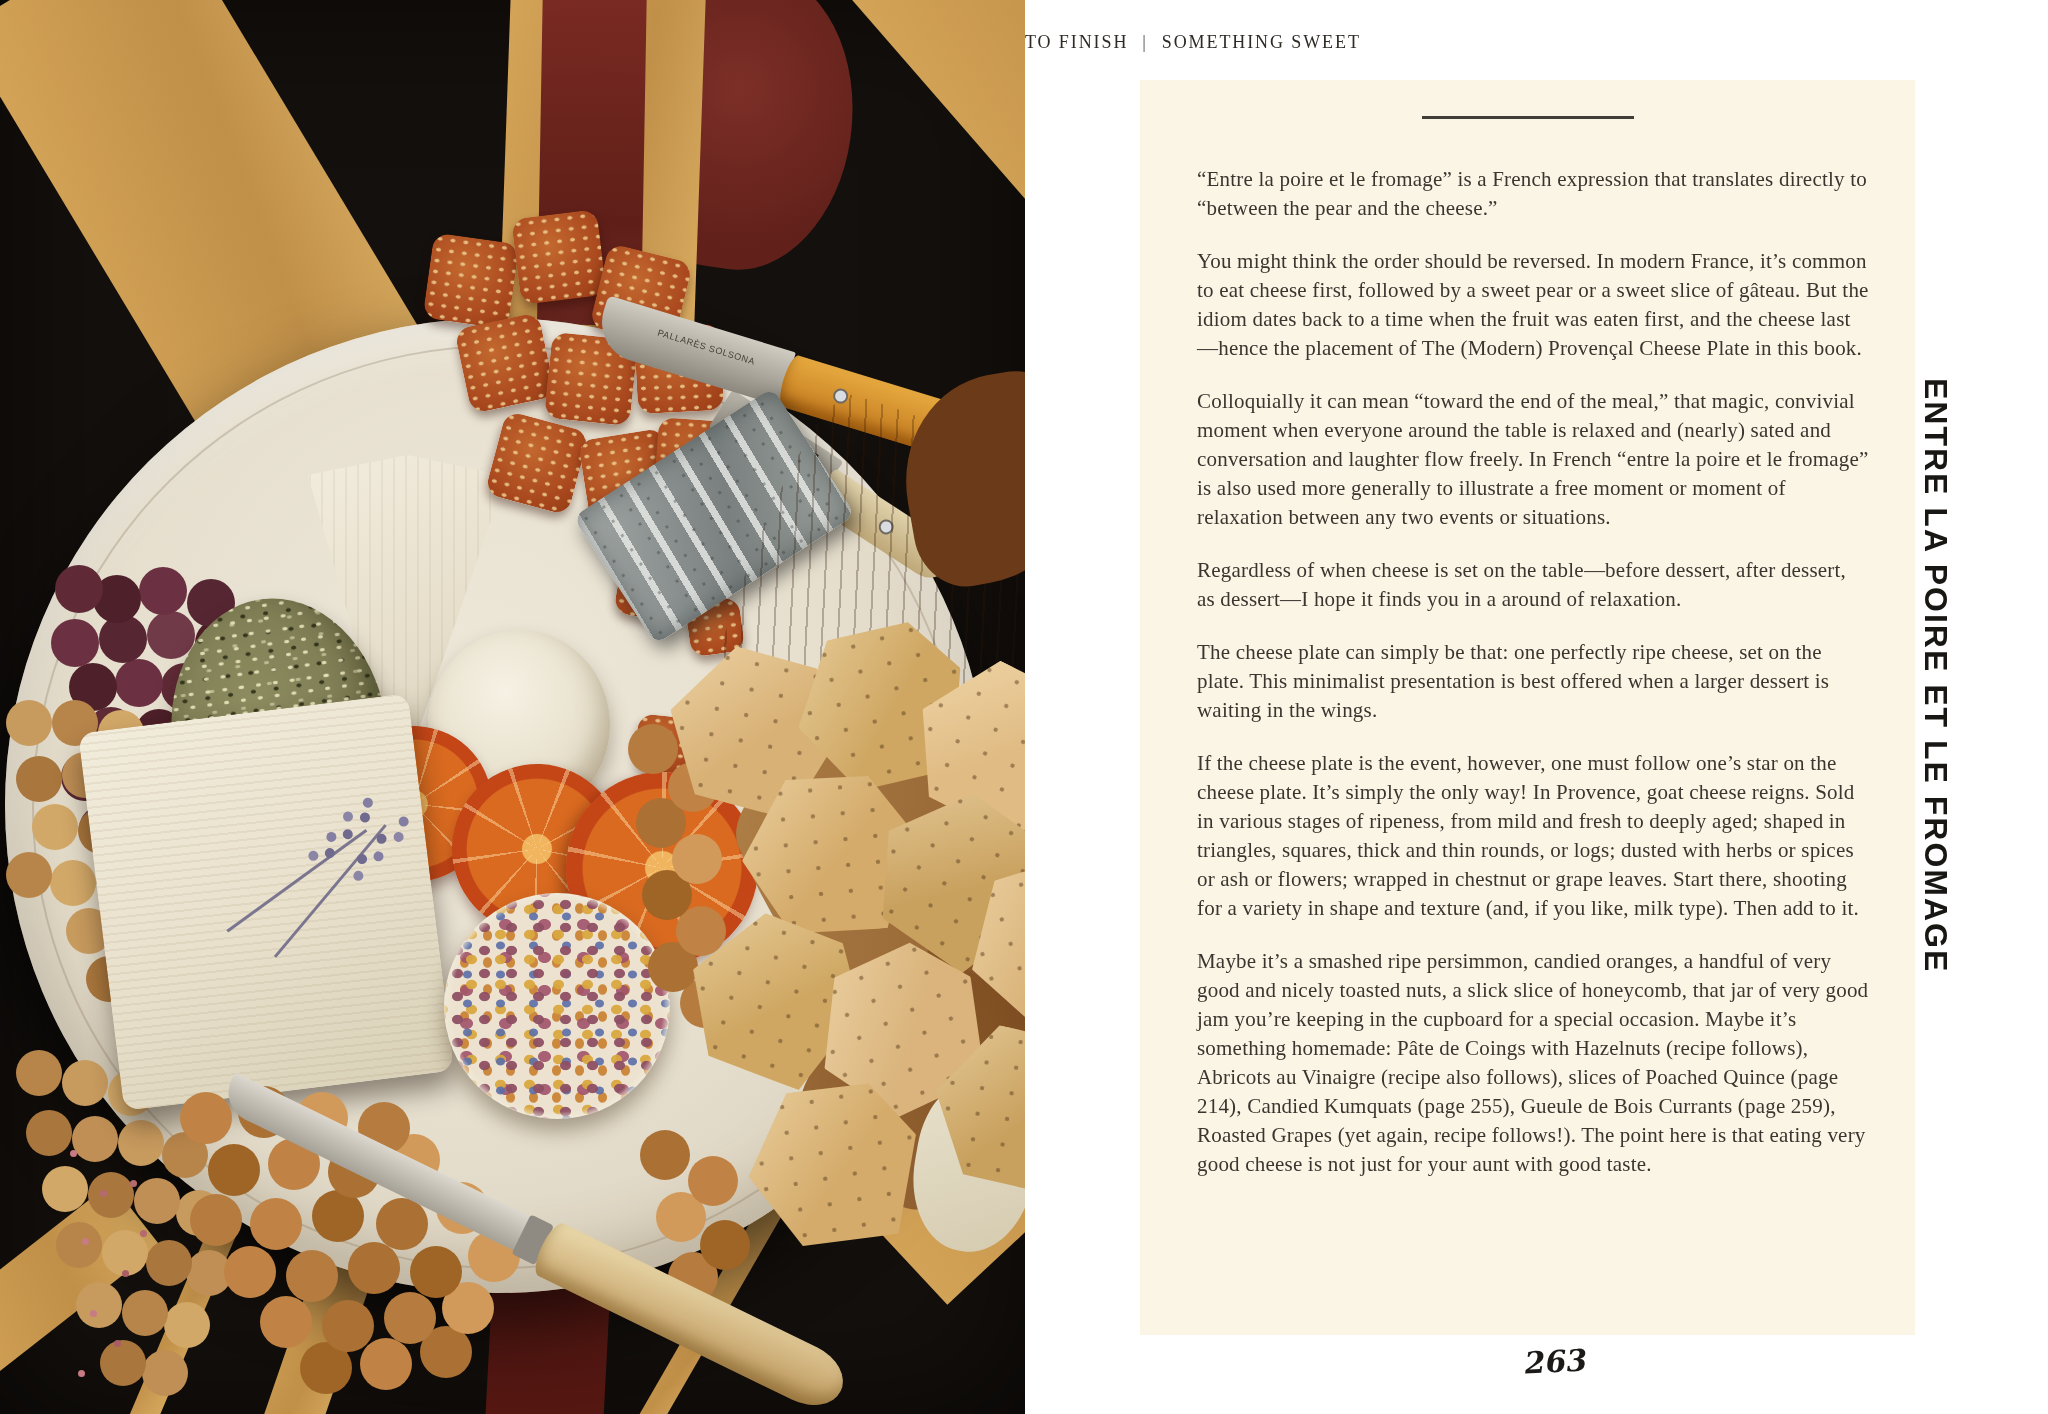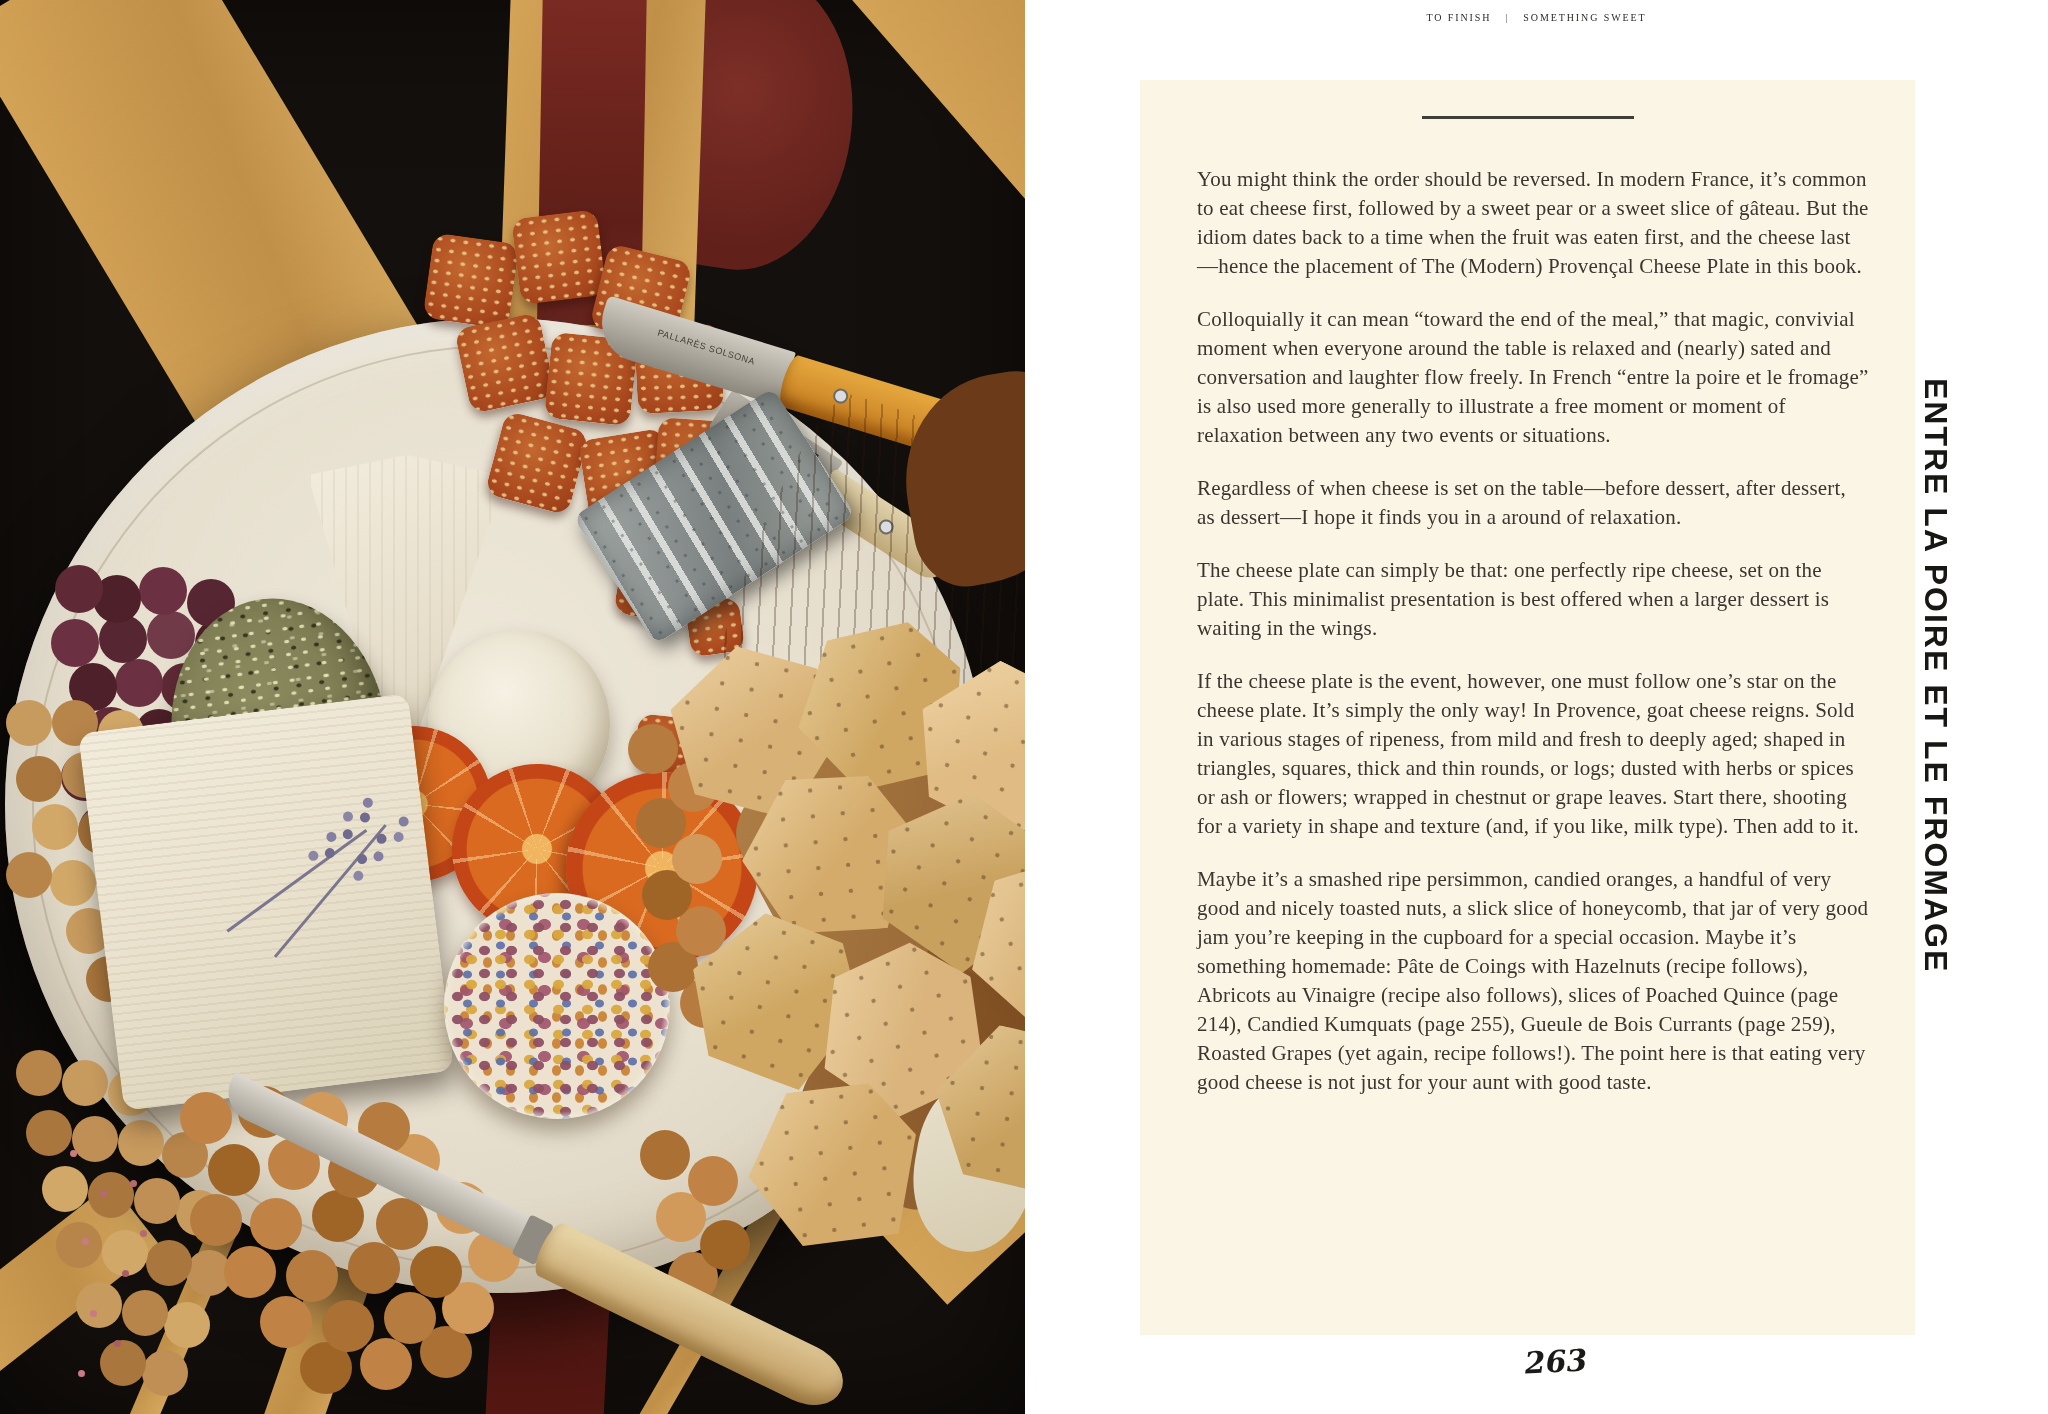--- a/index.html
+++ b/index.html
@@ -145,22 +145,22 @@
   .knife3{left:225px;top:1048px;width:740px;height:90px;transform:rotate(26deg);transform-origin:0 50%;}
   .blade3{left:0;top:22px;width:332px;height:38px;border-radius:4px 2px 2px 30px;
           background:linear-gradient(180deg,#dcd8cf,#a5a196);}
   .bolster{left:328px;top:20px;width:26px;height:44px;border-radius:4px;background:#8f8b82;}
   .handle3{left:352px;top:14px;width:332px;height:58px;border-radius:10px 40px 40px 10px/50%;
            background:linear-gradient(175deg,#ead9ab,#c9a870 70%,#b08f55);box-shadow:inset 0 -10px 14px rgba(120,85,30,.45);}
   .salt{left:70px;top:1150px;width:7px;height:7px;border-radius:50%;background:#c77b82;
         box-shadow:30px 40px #b56a70,12px 88px #c77b82,52px 120px #a95e66,20px 160px #c77b82,60px 30px #b56a70,44px 190px #a95e66,8px 220px #c77b82,70px 80px #b56a70;}
 
   
-  .pagehead{position:absolute;left:1025px;top:12px;width:1023px;text-align:center;
-            font-size:10px;letter-spacing:1.9px;color:#2e2b27;}
+  .pagehead{position:absolute;left:1025px;top:32px;width:1023px;
+            font-size:18px;letter-spacing:1.9px;color:#2e2b27;}
   .pagehead .sep{padding:0 14px;color:#55524c;}
   .panel{position:absolute;left:1140px;top:80px;width:775px;height:1255px;background:#fbf5e6;}
   .a-title{margin:50px 40px 0;text-align:center;font-size:17.5px;letter-spacing:2px;color:#2f2c28;font-weight:400;}
   .t-rule{width:212px;border:0;border-top:3px solid #413d37;margin:36px auto 0;}
   .bodycol{margin:46px 46px 0 57px;}
   .bodycol p{font-size:21px;line-height:29px;letter-spacing:.2px;color:#3a362f;margin:0 0 24px;}
   .spine{position:absolute;left:1917px;top:378px;height:668px;writing-mode:vertical-rl;
          font-family:"Liberation Sans",sans-serif;font-weight:bold;font-size:32px;letter-spacing:2px;color:#191714;}
   .folio{position:absolute;left:1516px;top:1344px;width:80px;text-align:center;
          font-family:"DejaVu Serif",serif;font-style:italic;font-weight:600;font-size:30px;color:#1c1a18;
@@ -270,20 +270,21 @@
     <div class="salt"></div>
   </div>
 
   <div class="pagehead">
     <span>TO FINISH</span><span class="sep">|</span><span>SOMETHING SWEET</span>
   </div>
 
   <div class="panel">
     <hr class="t-rule">
     <div class="bodycol">
+      <p>“Entre la poire et le fromage” is a French expression that translates directly to “between the pear and the cheese.”</p>
       <p>You might think the order should be reversed. In modern France, it’s common to eat cheese first, followed by a sweet pear or a sweet slice of gâteau. But the idiom dates back to a time when the fruit was eaten first, and the cheese last—hence the placement of The (Modern) Provençal Cheese Plate in this book.</p>
       <p>Colloquially it can mean “toward the end of the meal,” that magic, convivial moment when everyone around the table is relaxed and (nearly) sated and conversation and laughter flow freely. In French “entre la poire et le fromage” is also used more generally to illustrate a free moment or moment of relaxation between any two events or situations.</p>
       <p>Regardless of when cheese is set on the table—before dessert, after dessert, as dessert—I hope it finds you in a around of relaxation.</p>
       <p>The cheese plate can simply be that: one perfectly ripe cheese, set on the plate. This minimalist presentation is best offered when a larger dessert is waiting in the wings.</p>
       <p>If the cheese plate is the event, however, one must follow one’s star on the cheese plate. It’s simply the only way! In Provence, goat cheese reigns. Sold in various stages of ripeness, from mild and fresh to deeply aged; shaped in triangles, squares, thick and thin rounds, or logs; dusted with herbs or spices or ash or flowers; wrapped in chestnut or grape leaves. Start there, shooting for a variety in shape and texture (and, if you like, milk type). Then add to it.</p>
       <p>Maybe it’s a smashed ripe persimmon, candied oranges, a handful of very good and nicely toasted nuts, a slick slice of honeycomb, that jar of very good jam you’re keeping in the cupboard for a special occasion. Maybe it’s something homemade: Pâte de Coings with Hazelnuts (recipe follows), Abricots au Vinaigre (recipe also follows), slices of Poached Quince (page 214), Candied Kumquats (page 255), Gueule de Bois Currants (page 259), Roasted Grapes (yet again, recipe follows!). The point here is that eating very good cheese is not just for your aunt with good taste.</p>
     </div>
   </div>
 
   <div class="spine">ENTRE LA POIRE ET LE FROMAGE</div>

